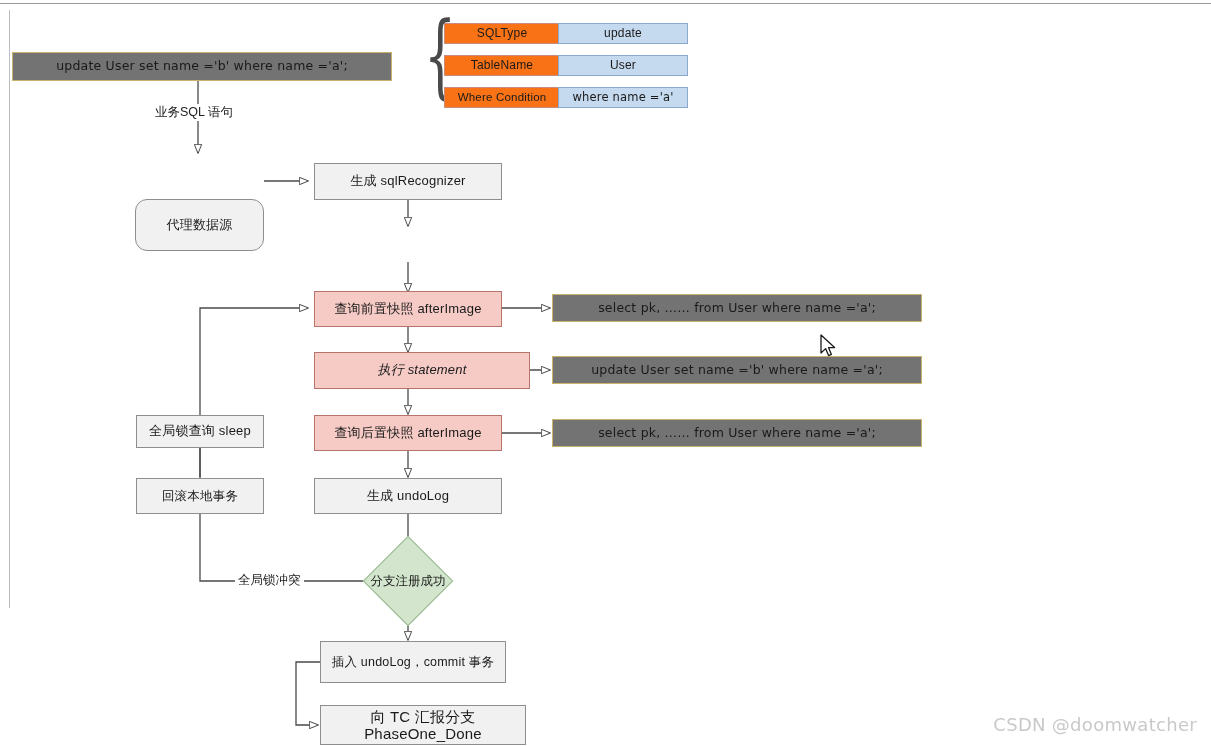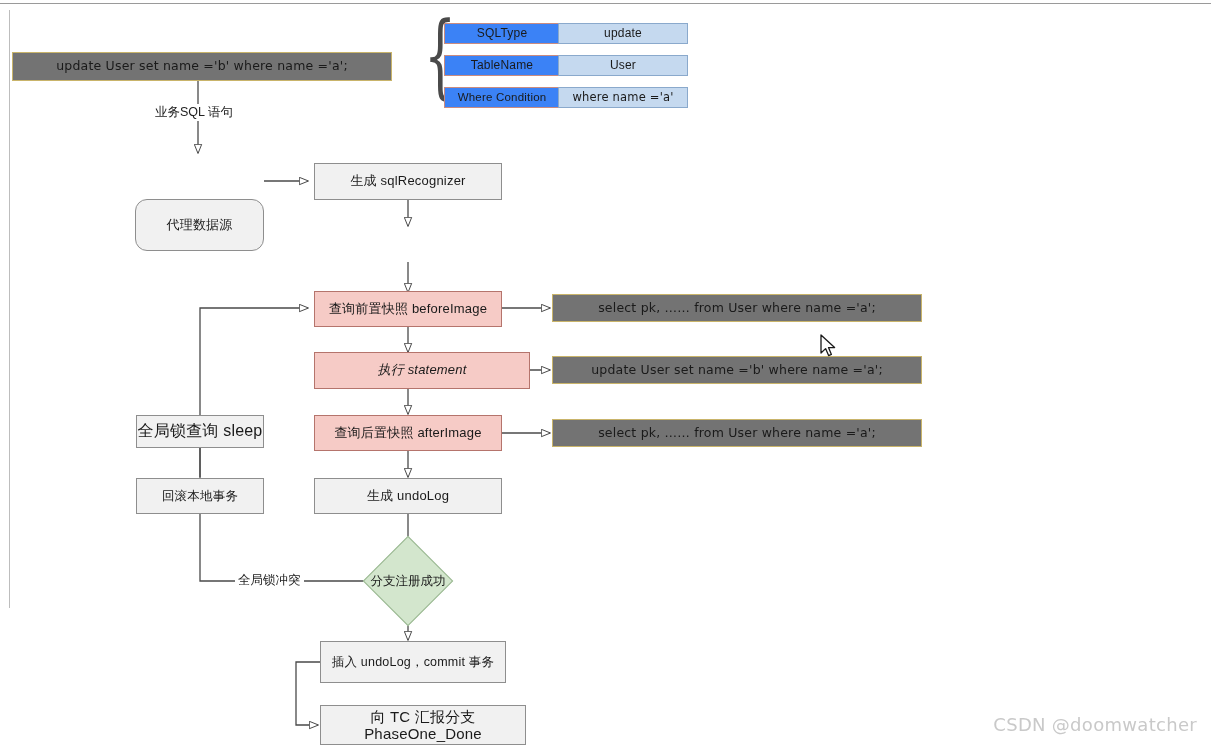--- a/index.html
+++ b/index.html
@@ -49,21 +49,21 @@
     font-size: 13px;
     letter-spacing: .2px;
     border: 1px solid #8c8c8c;
     background: #f1f1f1;
     box-shadow: 0 0 0 0 rgba(0,0,0,0);
   }
   .node.gray   { background: #f1f1f1; border-color: #8e8e8e; }
   .node.pink   { background: #f6cbc6; border-color: #b5746c; }
   .node.yellow { background: #737373; border-color: #c9b46a; }
   .node.blue   { background: #c5d9ef; border-color: #8aa9cc; }
-  .node.salmon { background: #3b82f6; border-color: #c98b80; }
+  .node.salmon { background: #f97316; border-color: #c98b80; }
   .node.rounded { border-radius: 12px; margin-top: 44px; }
 
   .mono {
     font-family: "DejaVu Sans", "Liberation Sans", sans-serif;
   }
 
   
   .diamond {
     position: absolute;
     box-sizing: border-box;
@@ -215,21 +215,21 @@
   <div class="node gray rounded" style="left:135px; top:155px; width:129px; height:52px;">
     <span>代理数据源</span>
   </div>
 
   <div class="node gray" style="left:314px; top:163px; width:188px; height:37px;">
     <span>生成 sqlRecognizer</span>
   </div>
 
 
   <div class="node pink" style="left:314px; top:291px; width:188px; height:36px;">
-    <span>查询前置快照 beforeImage</span>
+    <span>查询前置快照 afterImage</span>
   </div>
 
   <div class="node pink" style="left:314px; top:352px; width:216px; height:37px;font-style:italic;">
     <span>执行 statement</span>
   </div>
 
   <div class="node pink" style="left:314px; top:415px; width:188px; height:36px;">
     <span>查询后置快照 afterImage</span>
   </div>
 
@@ -243,21 +243,21 @@
   </div>
 
   <div class="node gray" style="left:320px; top:641px; width:186px; height:42px; font-size:12.5px;">
     <span>插入 undoLog，commit 事务</span>
   </div>
 
   <div class="node gray" style="left:320px; top:705px; width:206px; height:40px; font-size:15px;">
     <span>向 TC 汇报分支 PhaseOne_Done</span>
   </div>
 
-  <div class="node gray" style="left:136px; top:415px; width:128px; height:33px; font-size:16px;">
+  <div class="node gray" style="left:136px; top:415px; width:128px; height:33px; font-size:13px;">
     <span>全局锁查询 sleep</span>
   </div>
 
   <div class="node gray" style="left:136px; top:478px; width:128px; height:36px; font-size:12.5px;">
     <span>回滚本地事务</span>
   </div>
 
   <div class="edge-label" style="left:235px; top:572px;">
     <span>全局锁冲突</span>
   </div>

